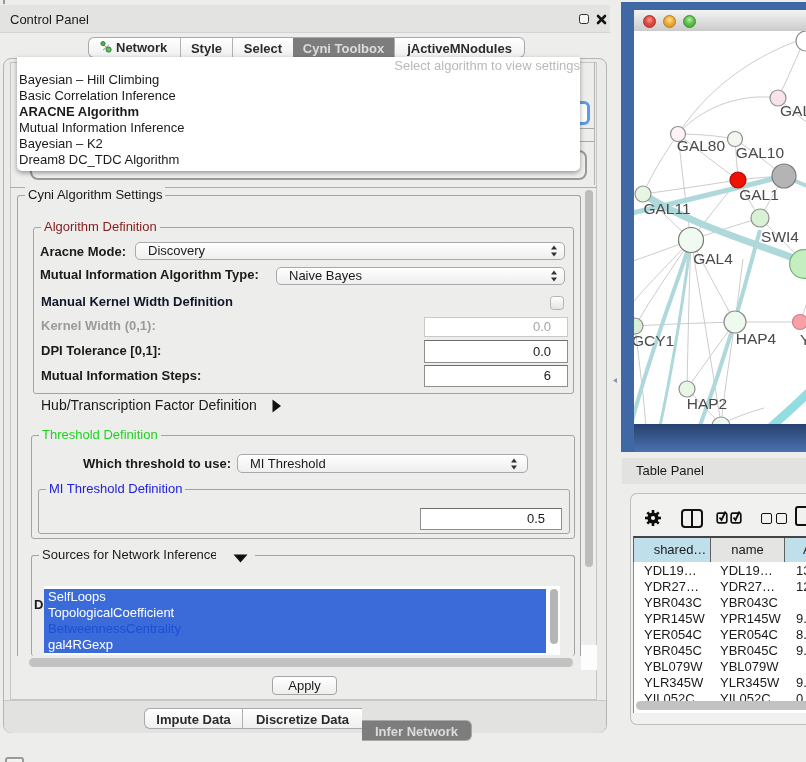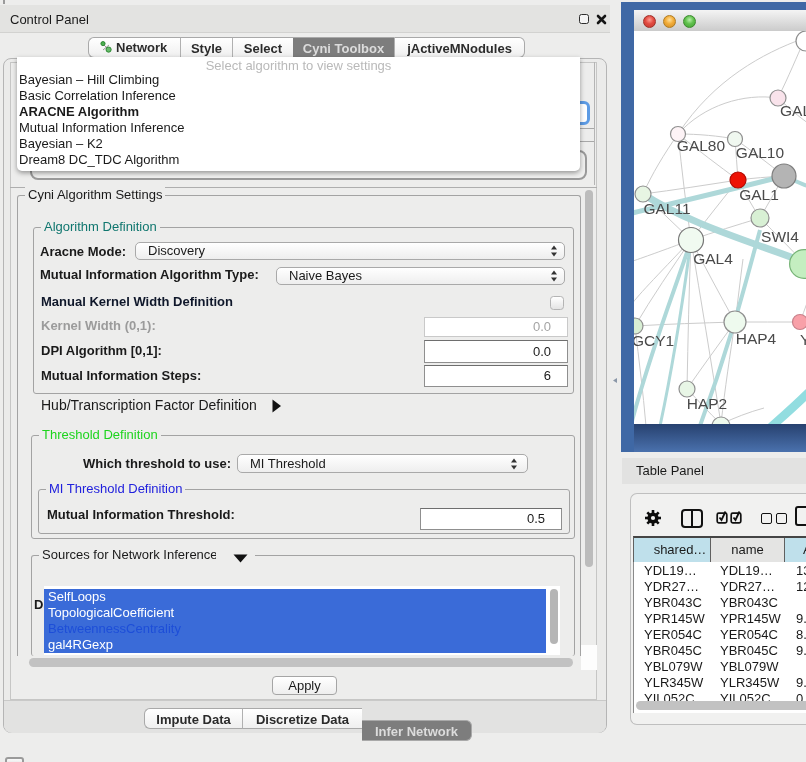--- a/index.html
+++ b/index.html
@@ -59,37 +59,37 @@
 <div class="abs" style="left:585px;top:190px;width:8px;height:377px;background:#bcbcbc;border-radius:4px;"></div>
 
 <div class="abs" style="left:29px;top:658px;width:544px;height:9px;background:#c2c2c2;border-radius:4.5px;"></div>
 <div class="abs" style="left:581px;top:645px;width:16px;height:25px;background:#fdfdfd;"></div>
 
 <div class="gb" style="left:17px;top:195px;width:562px;height:460px;border-bottom:none;border-radius:3px 3px 0 0;">
       <span>Cyni Algorithm Settings</span>
     </div>
 
 <div class="gb" style="left:33px;top:227px;width:539px;height:165px;">
-      <span style="color:#0f766e;">Algorithm Definition</span>
+      <span style="color:#7f1d1d;">Algorithm Definition</span>
     </div>
 <div class="row b" style="left:40px;top:244px;">Aracne Mode:</div>
 <div class="combo" style="left:135px;top:242px;width:430px;height:18px;">
       <span class="ct">Discovery</span>
       <span class="aqarr" style="right:6px;"></span>
     </div>
 <div class="row b" style="left:40px;top:267px;">Mutual Information Algorithm Type:</div>
 <div class="combo" style="left:276px;top:267px;width:289px;height:18px;">
       <span class="ct">Naive Bayes</span>
       <span class="aqarr" style="right:6px;"></span>
     </div>
 <div class="row b" style="left:41px;top:294px;color:#0f172a;">Manual Kernel Width Definition</div>
 <div class="abs" style="left:550px;top:296px;width:14px;height:14px;border:1px solid #b4b4b4;border-radius:3.5px;background:linear-gradient(#ffffff,#e4e4e4);box-sizing:border-box;"></div>
 <div class="row b" style="left:41px;top:318px;color:#9b9b9b;">Kernel Width (0,1):</div>
 <div class="fld" style="left:424px;top:317px;width:144px;height:20px;border:1px solid #c9c9c9;color:#a4a4a4;line-height:18px;">0.0</div>
-<div class="row b" style="left:41px;top:343px;">DPI Algorithm [0,1]:</div>
+<div class="row b" style="left:41px;top:343px;">DPI Tolerance [0,1]:</div>
 <div class="fld" style="left:424px;top:340px;width:144px;height:23px;border:1px solid #8f8f8f;border-top-color:#6e6e6e;line-height:21px;">0.0</div>
 <div class="row b" style="left:41px;top:368px;">Mutual Information Steps:</div>
 <div class="fld" style="left:424px;top:365px;width:144px;height:22px;border:1px solid #8f8f8f;border-top-color:#6e6e6e;line-height:20px;">6</div>
 
 <div class="row" style="left:41px;top:397px;font-size:14px;">Hub/Transcription Factor Definition</div>
 <div class="abs" style="left:271px;top:399px;">
   <svg width="11" height="14" viewBox="0 0 11 14">
         <path d="M1.5 0.5 L10 7 L1.5 13.5 Z" fill="#111"></path>
       </svg>
 </div>
@@ -99,21 +99,20 @@
     </div>
 <div class="row b" style="left:83px;top:456px;">Which threshold to use:</div>
 <div class="combo" style="left:237px;top:454px;width:291px;height:19px;">
       <span class="ct">MI Threshold</span>
       <span class="aqarr" style="right:9px;"></span>
     </div>
 
 <div class="gb" style="left:38px;top:489px;width:530px;height:43px;">
       <span style="color:#2121dd;">MI Threshold Definition</span>
     </div>
-<div class="row b" style="left:47px;top:507px;">Mutual Information Threshold:</div>
 <div class="fld" style="left:420px;top:508px;width:142px;height:22px;border:1px solid #8f8f8f;border-top-color:#6e6e6e;line-height:20px;">0.5</div>
 
 <div class="gb" style="left:31px;top:555px;width:542px;height:100px;border-bottom:none;">
       <span>Sources for Network Inference</span>
     </div>
 <div class="abs" style="left:216px;top:551px;background:#ededec;padding:0 7px 0 17px;">
   <svg width="15" height="9" viewBox="0 0 15 9">
         <path d="M0.5 0.5 L14.5 0.5 L7.5 8.5 Z" fill="#111"></path>
       </svg>
 </div>
@@ -129,21 +128,21 @@
 <div class="abs" style="left:272px;top:676px;width:65px;height:19px;background:linear-gradient(#ffffff,#eeeeee);border:1px solid #a5a5a5;border-radius:4px;text-align:center;line-height:18px;box-sizing:border-box;">Apply</div>
 
 <div class="abs" style="left:4px;top:700px;width:602px;height:32px;background:#e2e2e1;border-top:1px solid #c9c9c8;border-radius:0 0 8px 8px;"></div>
 <div class="tab" style="left:144px;top:708px;width:98px;border-left:1px solid #a9a9a9;border-radius:6px 0 0 6px;">Impute Data</div>
 <div class="tab" style="left:242px;top:708px;width:120px;border-left:1px solid #b0b0b0;">Discretize Data</div>
 <div class="tab tabsel" style="left:362px;top:708px;width:110px;border-right:1px solid #a9a9a9;border-radius:0 6px 6px 0;margin-top:12px;">Infer Network</div>
 
 <div class="abs" style="left:5px;top:757px;width:19px;height:8px;border:2px solid #9a9a9a;border-radius:3px 3px 0 0;background:linear-gradient(#fafafa,#e8e8e8);box-sizing:border-box;"></div>
 
 <div class="abs" style="left:17px;top:57px;width:563px;height:114px;background:#ffffff;border-radius:0 0 5px 5px;box-shadow:0 2px 5px rgba(0,0,0,0.38);z-index:20;"></div>
-<div class="abs" style="left:17px;top:58px;width:563px;text-align:center;color:#b9b9b9;line-height:16px;z-index:21;">Select algorithm to view settings</div>
+<div class="abs" style="left:17px;top:58px;width:563px;text-align:right;color:#b9b9b9;line-height:16px;z-index:21;">Select algorithm to view settings</div>
 <div class="row" style="left:19px;top:72px;z-index:21;">Bayesian – Hill Climbing</div>
 <div class="row" style="left:19px;top:88px;z-index:21;">Basic Correlation Inference</div>
 <div class="row b" style="left:19px;top:104px;z-index:21;">ARACNE Algorithm</div>
 <div class="row" style="left:19px;top:120px;z-index:21;">Mutual Information Inference</div>
 <div class="row" style="left:19px;top:136px;z-index:21;">Bayesian – K2</div>
 <div class="row" style="left:19px;top:152px;z-index:21;">Dream8 DC_TDC Algorithm</div>
 
 <div class="abs" style="left:613px;top:371px;width:4px;height:5px;">
   <svg width="4" height="5" viewBox="0 0 4 5">
         <path d="M4 0 L0 2.5 L4 5 Z" fill="#8a97a8"></path>

